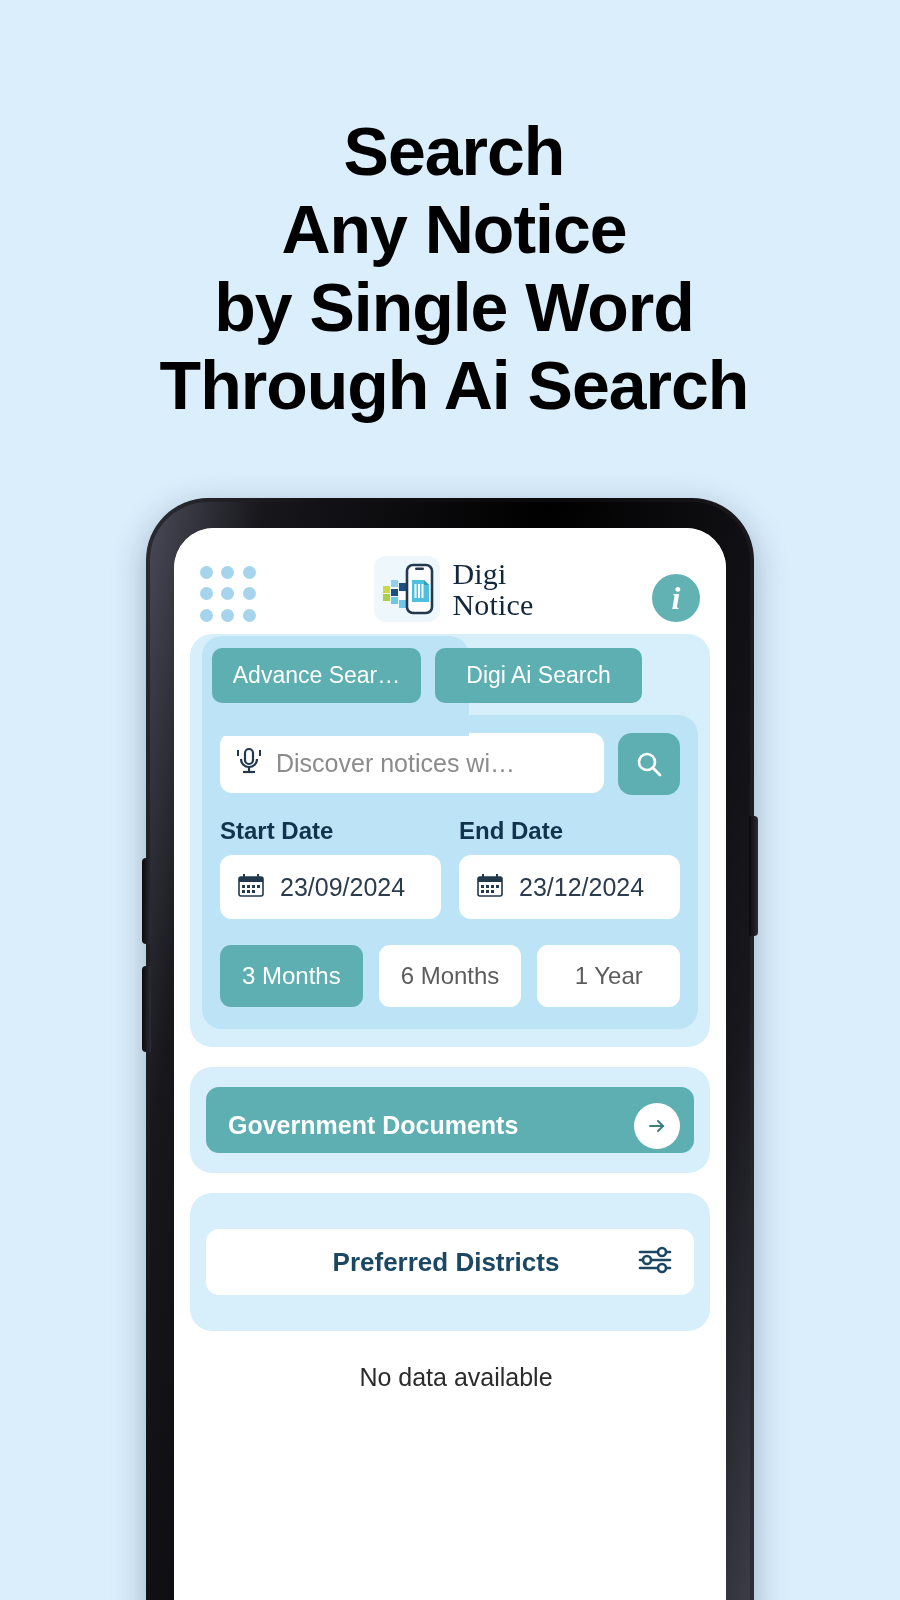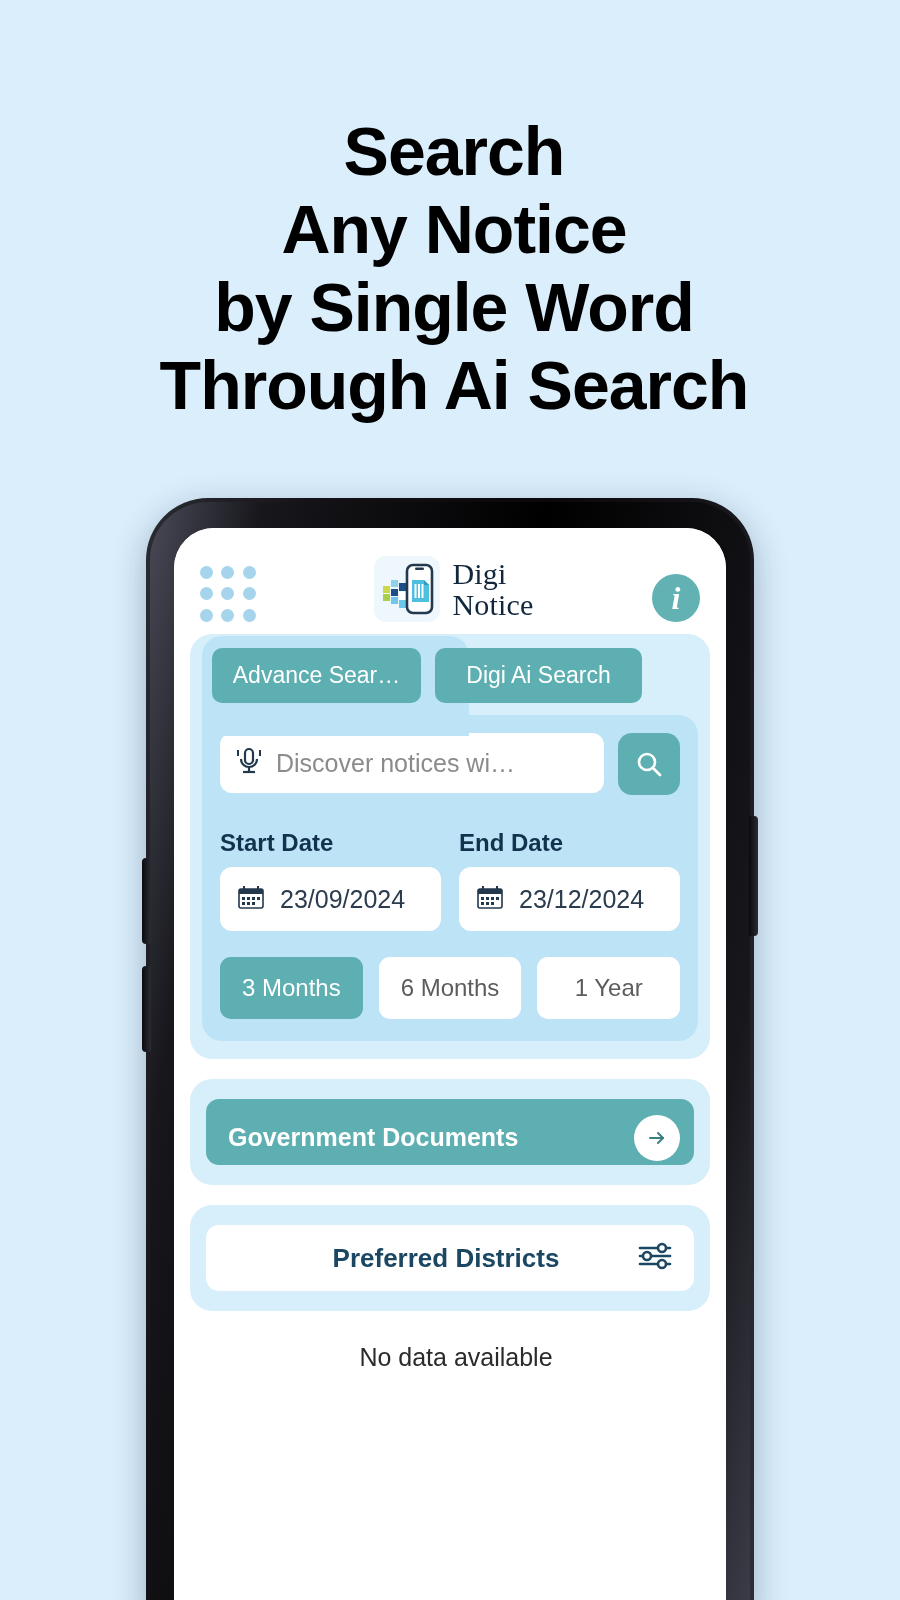--- a/index.html
+++ b/index.html
@@ -218,21 +218,21 @@
     display: flex;
     align-items: center;
     justify-content: center;
     flex: 0 0 auto;
   }
 
   .date-labels, .date-fields, .range-row {
     display: flex;
     gap: 18px;
   }
-  .date-labels { margin-top: 34px; }
+  .date-labels { margin-top: 22px; }
   .date-labels > div {
     flex: 1 1 0;
     color: #12334d;
     font-weight: bold;
     font-size: 24px;
   }
   .date-fields { margin-top: 10px; }
   .date-field {
     flex: 1 1 0;
     height: 64px;
@@ -295,21 +295,21 @@
     align-items: center;
     justify-content: center;
     flex: 0 0 auto;
   }
 
   
   .dist-card {
     margin: 20px 16px 0 16px;
     background: #d7eefb;
     border-radius: 22px;
-    padding: 20px 16px;
+    padding: 36px 16px;
   }
   .dist-bar {
     height: 66px;
     background: #ffffff;
     border-radius: 13px;
     display: flex;
     align-items: center;
     padding: 0 20px;
     position: relative;
   }

